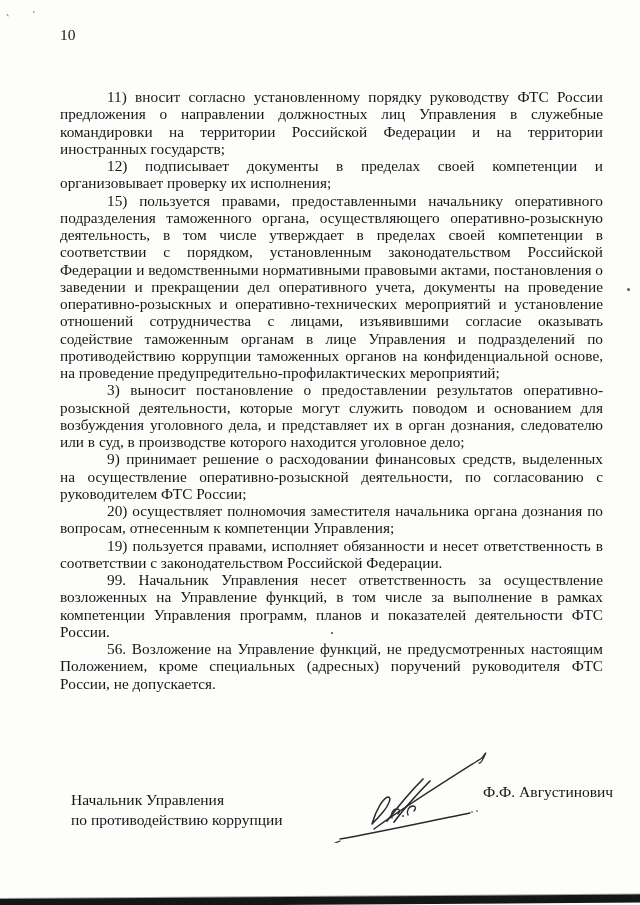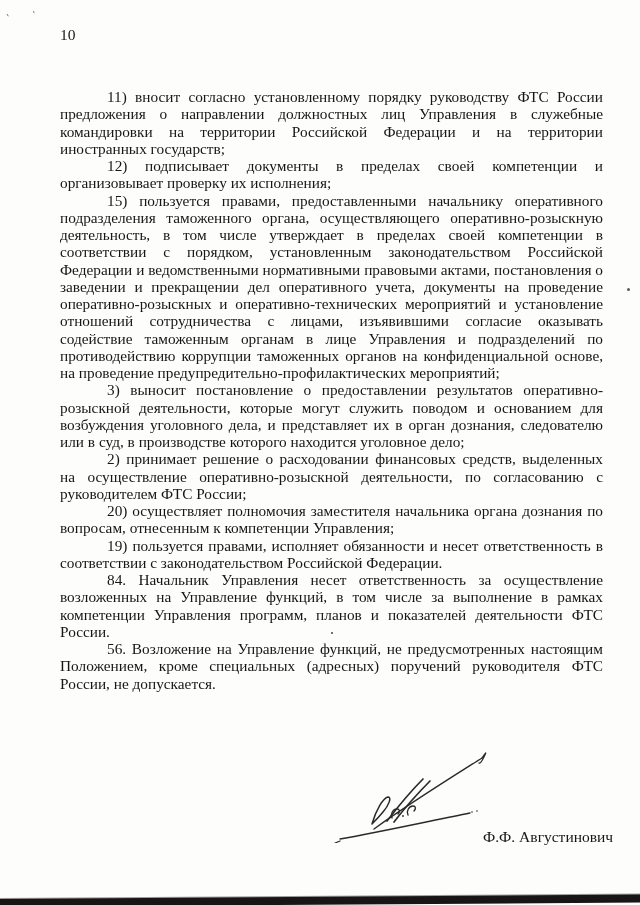--- a/index.html
+++ b/index.html
@@ -45,21 +45,21 @@
     white-space: nowrap;
   }
   .sig-svg {
     position: absolute;
     left: 330px;
     top: 748px;
   }
   .sig-name {
     position: absolute;
     left: 483px;
-    top: 828px;
+    top: 783px;
     font-size: 15.5px;
     white-space: nowrap;
   }
   .scan-edge {
     position: absolute;
     left: -8px;
     bottom: -2px;
     width: 660px;
     height: 8px;
     background: #161616;
@@ -93,27 +93,31 @@
   <span class="dot dot-right"></span>
   <span class="dot dot-speck"></span>
 
   <div class="page-number">10</div>
 
   <div class="doc-body">
       <p>11) вносит согласно установленному порядку руководству ФТС России предложения о направлении должностных лиц Управления в служебные командировки на территории Российской Федерации и на территории иностранных государств;</p>
       <p>12) подписывает документы в пределах своей компетенции и организовывает проверку их исполнения;</p>
       <p>15) пользуется правами, предоставленными начальнику оперативного подразделения таможенного органа, осуществляющего оперативно-розыскную деятельность, в том числе утверждает в пределах своей компетенции в соответствии с порядком, установленным законодательством Российской Федерации и ведомственными нормативными правовыми актами, постановления о заведении и прекращении дел оперативного учета, документы на проведение оперативно-розыскных и оперативно-технических мероприятий и установление отношений сотрудничества с лицами, изъявившими согласие оказывать содействие таможенным органам в лице Управления и подразделений по противодействию коррупции таможенных органов на конфиденциальной основе, на проведение предупредительно-профилактических мероприятий;</p>
       <p>3) выносит постановление о предоставлении результатов оперативно-розыскной деятельности, которые могут служить поводом и основанием для возбуждения уголовного дела, и представляет их в орган дознания, следователю или в суд, в производстве которого находится уголовное дело;</p>
-      <p>2) принимает решение о расходовании финансовых средств, выделенных на осуществление оперативно-розыскной деятельности, по согласованию с руководителем ФТС России;</p>
+      <p>9) принимает решение о расходовании финансовых средств, выделенных на осуществление оперативно-розыскной деятельности, по согласованию с руководителем ФТС России;</p>
       <p>20) осуществляет полномочия заместителя начальника органа дознания по вопросам, отнесенным к компетенции Управления;</p>
       <p>19) пользуется правами, исполняет обязанности и несет ответственность в соответствии с законодательством Российской Федерации.</p>
-      <p>84. Начальник Управления несет ответственность за осуществление возложенных на Управление функций, в том числе за выполнение в рамках компетенции Управления программ, планов и показателей деятельности ФТС России.</p>
+      <p>99. Начальник Управления несет ответственность за осуществление возложенных на Управление функций, в том числе за выполнение в рамках компетенции Управления программ, планов и показателей деятельности ФТС России.</p>
       <p>56. Возложение на Управление функций, не предусмотренных настоящим Положением, кроме специальных (адресных) поручений руководителя ФТС России, не допускается.</p>
     </div>
 
+  <div class="sig-label">
+    <div>Начальник Управления</div>
+    <div>по противодействию коррупции</div>
+  </div>
 
   <svg class="sig-svg" width="170" height="95" viewBox="0 0 170 95" fill="none" stroke="#2a2a2a" stroke-linecap="round" stroke-linejoin="round">
 
     <path d="M 10 91 C 50 84 100 73 140 65" stroke-width="1.3"></path>
     <path d="M 5 95 l 5 -2" stroke-width="1.3"></path>
 
     <path d="M 42 76 C 46 62 53 50 58 49 C 62 49 59 57 53 64 C 48 70 44 74 42 76" stroke-width="1.5"></path>
     <path d="M 62 70 C 60 66 63 61 67 61 C 70 61 70 64 68 66" stroke-width="1.4"></path>
     <circle cx="73" cy="68" r="0.9" fill="#2a2a2a" stroke="none"></circle>
     <path d="M 78 67 C 76 63 79 58 83 58 C 86 58 86 61 84 63" stroke-width="1.4"></path>

